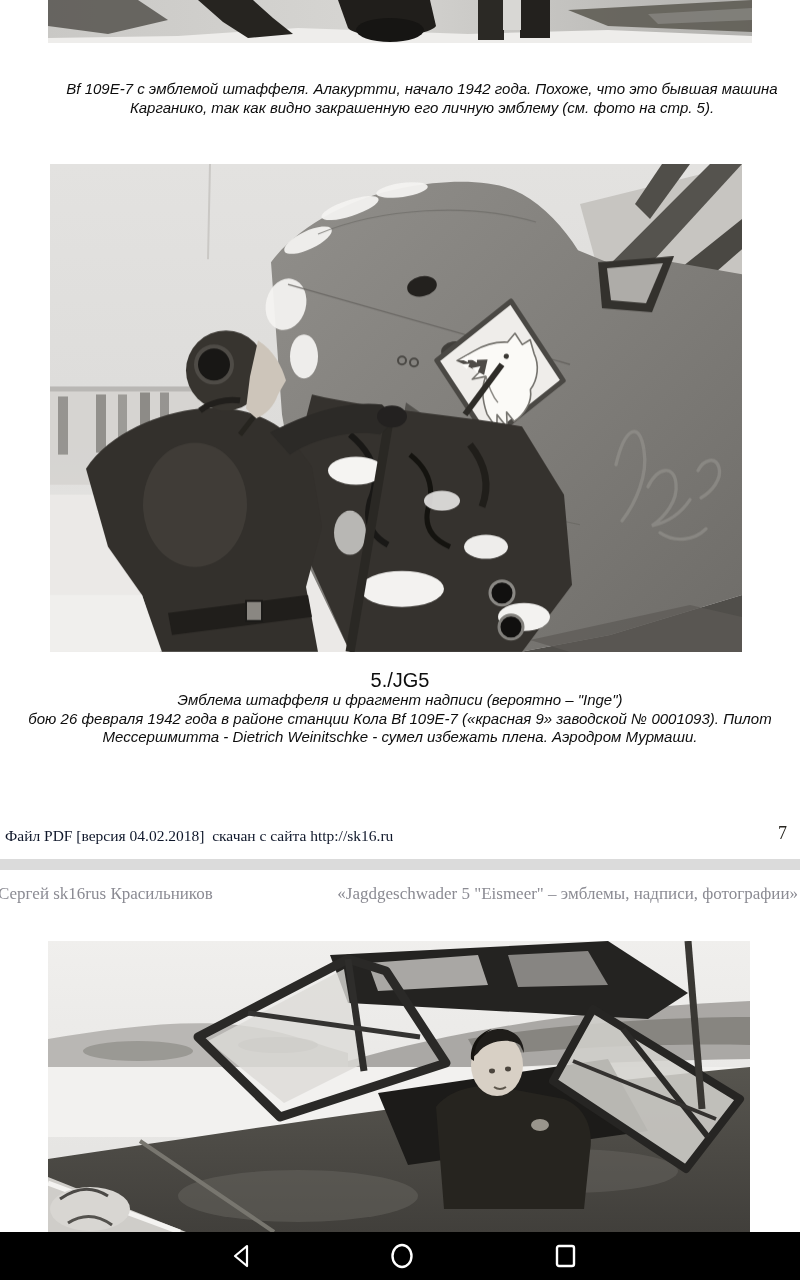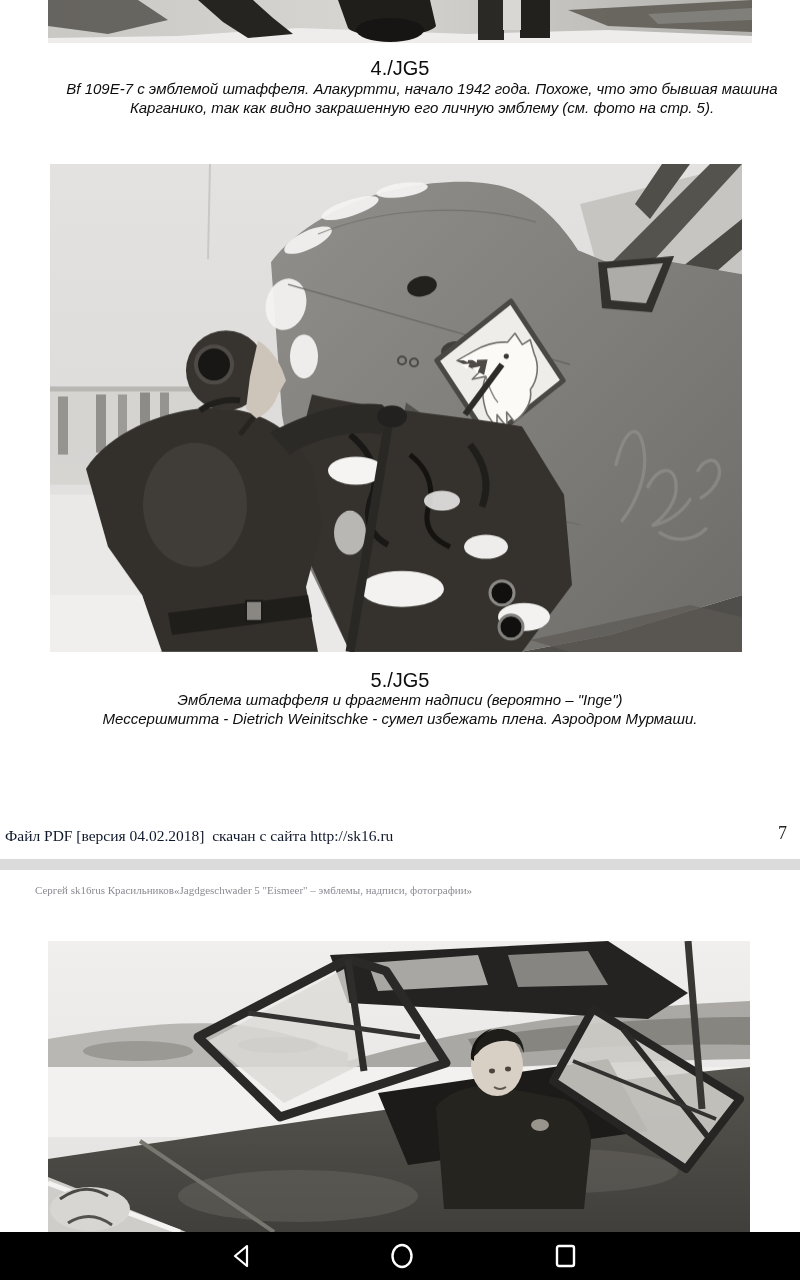--- a/index.html
+++ b/index.html
@@ -7,21 +7,21 @@
   body { font-family:"Liberation Sans","DejaVu Sans",sans-serif; background:#ffffff; overflow:hidden; }
   .screen { position:relative; width:800px; height:1280px; background:#ffffff; overflow:hidden; }
   .doc { position:absolute; left:0; top:0; width:800px; height:1232px; background:#ffffff; overflow:hidden; }
   .photo { position:absolute; display:block; }
   .photo svg { display:block; width:100%; height:100%; }
   .heading { position:absolute; left:0; width:800px; text-align:center; font-size:20px; color:#0d0d0d; }
   .caption { position:absolute; left:0; width:800px; text-align:center; font-style:italic; font-size:15px; line-height:18.6px; color:#0d0d0d; }
   .pdf-footer-left { position:absolute; left:5px; top:827px; font-family:"Liberation Serif","DejaVu Serif",serif; font-size:15.5px; color:#0f172a; white-space:pre; }
   .page-num { position:absolute; right:13px; top:823px; font-family:"Liberation Serif","DejaVu Serif",serif; font-size:18px; color:#26241f; }
   .divider { position:absolute; left:0; top:859px; width:800px; height:11px; background:#dbdbdb; }
-  .pdf-header { position:absolute; left:0; top:884px; width:798px; display:flex; justify-content:flex-start; font-family:"Liberation Serif","DejaVu Serif",serif; font-size:11px; color:#8b8b93;padding-left:37px; }
+  .pdf-header { position:absolute; left:0; top:884px; width:798px; display:flex; justify-content:space-between; font-family:"Liberation Serif","DejaVu Serif",serif; font-size:17px; color:#8b8b93; }
   .pdf-header .h-left { margin-left:-2px; }
   .navbar { position:absolute; left:0; bottom:0; width:800px; height:48px; background:#000000; }
   .nav-btn { position:absolute; top:0; width:48px; height:48px; display:flex; align-items:center; justify-content:center; cursor:pointer; }
   .nav-back { left:216px; } .nav-home { left:378px; } .nav-recents { left:542px; }
 </style>
 </head>
 <body>
 
 <div class="screen">
   <div class="doc">
@@ -42,21 +42,20 @@
         <path d="M150,0 L205,0 L225,18 L245,34 L200,38 L175,22 Z" fill="#262420"></path>
         <path d="M290,0 L382,0 L388,26 C380,38 310,40 300,28 Z" fill="#201e1b"></path>
         <ellipse cx="342" cy="30" rx="34" ry="12" fill="#161513"></ellipse>
         <rect x="430" y="0" width="26" height="40" fill="#2b2925"></rect>
         <rect x="472" y="0" width="30" height="38" fill="#23211e"></rect>
         <rect x="455" y="0" width="18" height="30" fill="#d8d7d4"></rect>
         <path d="M600,14 L704,8 L704,20 L610,24 Z" fill="#8b8a86" opacity="0.7"></path>
       </svg>
     </div>
 
-    <div class="heading" style="top:57px;">4./JG5</div>
     <div class="caption" style="top:80px;margin-left:22px;">
       <div>Bf 109E-7 с эмблемой штаффеля. Алакуртти, начало 1942 года. Похоже, что это бывшая машина</div>
       <div>Карганико, так как видно закрашенную его личную эмблему (см. фото на стр. 5).</div>
     </div>
 
     <div class="photo" style="left:50px; top:164px; width:692px; height:488px;">
       <svg viewBox="0 0 692 487" preserveAspectRatio="none">
         <defs>
           <linearGradient id="mSky" x1="0" y1="0" x2="0" y2="1">
             <stop offset="0" stop-color="#e3e2e0"></stop>
@@ -169,20 +168,21 @@
           <polygon points="118,448 258,430 262,452 122,470" fill="#201e1b"></polygon>
           <rect x="196" y="436" width="16" height="20" fill="#8a8782" stroke="#1b1a18" stroke-width="2"></rect>
           <path d="M0,430 L92,430 L112,487 L0,487 Z" fill="#f0efed"></path>
         </g>
       </svg>
     </div>
 
     <div class="heading" style="top:669px;">5./JG5</div>
     <div class="caption" style="top:691px;">
       <div>Эмблема штаффеля и фрагмент надписи (вероятно – "Inge")</div>
+      <div>бою 26 февраля 1942 года в районе станции Кола Bf 109E-7 («красная 9» заводской № 0001093). Пилот</div>
       <div>Мессершмитта - Dietrich Weinitschke - сумел избежать плена. Аэродром Мурмаши.</div>
     </div>
 
     <div class="pdf-footer-left">Файл PDF [версия 04.02.2018]  скачан с сайта http://sk16.ru</div>
     <div class="page-num">7</div>
 
     <div class="divider"></div>
 
     <div class="pdf-header">
       <span class="h-left">Сергей sk16rus Красильников</span>

